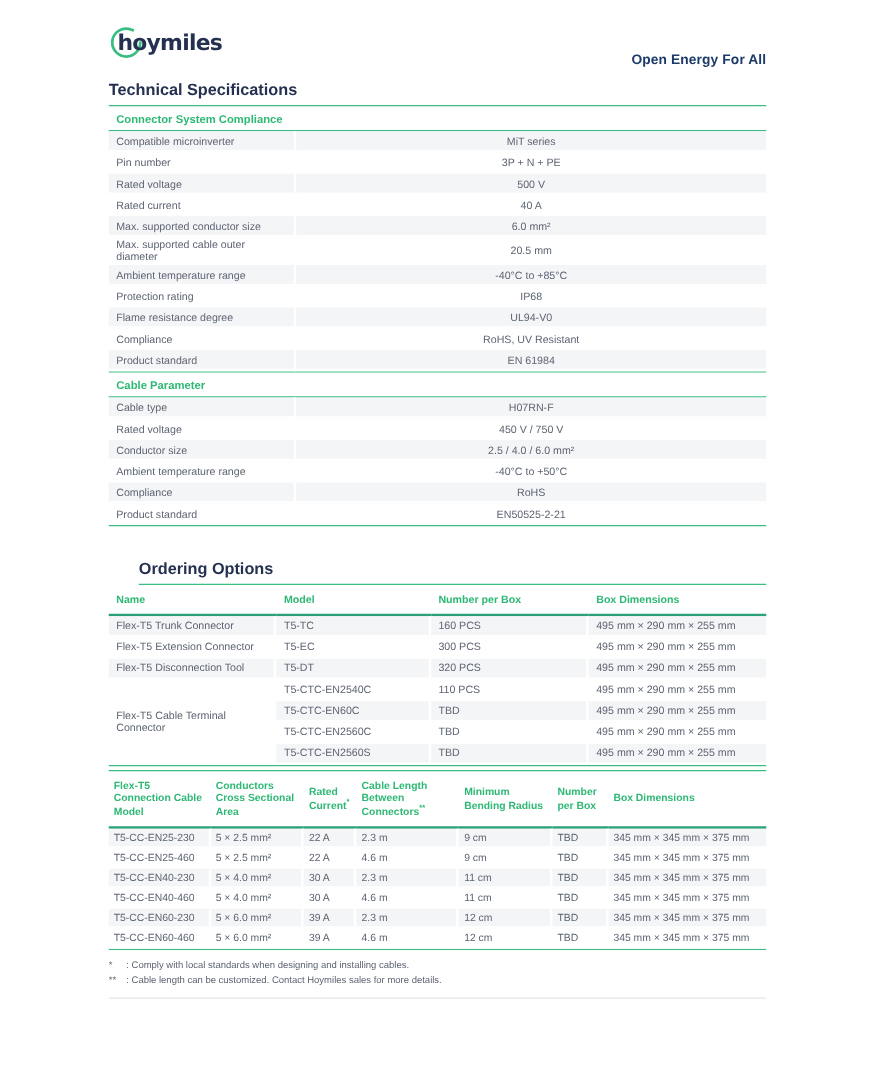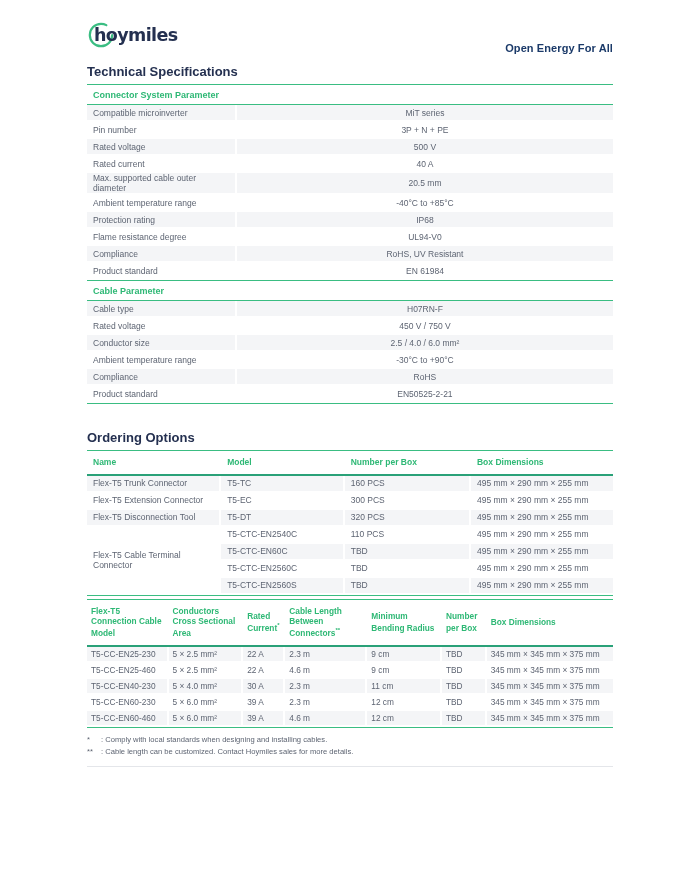--- a/index.html
+++ b/index.html
@@ -22,21 +22,21 @@
 
   
   .top{display:flex;justify-content:space-between;align-items:flex-end;height:32px;}
   .tagline{font-size:11px;font-weight:bold;color:var(--blue);letter-spacing:.1px;}
 
   
   .heading{
     margin-top:10px;font-size:13px;font-weight:bold;color:var(--navy);
     padding-bottom:5px;border-bottom:1px solid var(--green);
   }
-  .heading.ordering{margin-top:26px;}
+  .heading.ordering{margin-top:26px;margin-left:24px;}
 
   
   .section-title{
     font-size:9px;font-weight:bold;color:var(--green-text);
     padding:5px 6px 4px 6px;border-bottom:1px solid var(--green);
   }
 
   
   table{width:100%;border-collapse:separate;border-spacing:0;}
   table.spec{font-size:8.5px;color:var(--cell);border-bottom:1px solid var(--green);}
@@ -85,21 +85,21 @@
       <svg width="100" height="32" viewBox="0 0 100 32">
         <circle cx="14" cy="17" r="11.2" fill="none" stroke="#3abd82" stroke-width="2.2" stroke-dasharray="58 12.4" stroke-linecap="round"></circle>
         <text x="7" y="23" font-family="DejaVu Sans, sans-serif" font-weight="bold" font-size="17.5" fill="#243050" letter-spacing="-0.6">hoymiles</text>
       </svg>
     </div>
     <div class="tagline">Open Energy For All</div>
   </div>
 
   <div class="heading">Technical Specifications</div>
 
-  <div class="section-title">Connector System Parameter</div>
+  <div class="section-title">Connector System Compliance</div>
   <table class="spec">
     <colgroup>
         <col style="width:28.5%">
         <col>
       </colgroup>
     <tbody>
       <tr>
           <td class="l">Compatible microinverter</td>
           <td class="v">MiT series</td>
         </tr>
@@ -107,20 +107,24 @@
           <td class="l">Pin number</td>
           <td class="v">3P + N + PE</td>
         </tr>
       <tr>
           <td class="l">Rated voltage</td>
           <td class="v">500 V</td>
         </tr>
       <tr>
           <td class="l">Rated current</td>
           <td class="v">40 A</td>
+        </tr>
+      <tr>
+          <td class="l">Max. supported conductor size</td>
+          <td class="v">6.0 mm²</td>
         </tr>
       <tr>
           <td class="l">Max. supported cable outer diameter</td>
           <td class="v">20.5 mm</td>
         </tr>
       <tr>
           <td class="l">Ambient temperature range</td>
           <td class="v">-40°C to +85°C</td>
         </tr>
       <tr>
@@ -156,21 +160,21 @@
       <tr>
           <td class="l">Rated voltage</td>
           <td class="v">450 V / 750 V</td>
         </tr>
       <tr>
           <td class="l">Conductor size</td>
           <td class="v">2.5 / 4.0 / 6.0 mm²</td>
         </tr>
       <tr>
           <td class="l">Ambient temperature range</td>
-          <td class="v">-30°C to +90°C</td>
+          <td class="v">-40°C to +50°C</td>
         </tr>
       <tr>
           <td class="l">Compliance</td>
           <td class="v">RoHS</td>
         </tr>
       <tr>
           <td class="l">Product standard</td>
           <td class="v">EN50525-2-21</td>
         </tr>
     </tbody>
@@ -280,20 +284,29 @@
         <tr>
           <td>T5-CC-EN40-230</td>
           <td>5 × 4.0 mm²</td>
           <td>30 A</td>
           <td>2.3 m</td>
           <td>11 cm</td>
           <td>TBD</td>
           <td>345 mm × 345 mm × 375 mm</td>
         </tr>
         <tr>
+          <td>T5-CC-EN40-460</td>
+          <td>5 × 4.0 mm²</td>
+          <td>30 A</td>
+          <td>4.6 m</td>
+          <td>11 cm</td>
+          <td>TBD</td>
+          <td>345 mm × 345 mm × 375 mm</td>
+        </tr>
+        <tr>
           <td>T5-CC-EN60-230</td>
           <td>5 × 6.0 mm²</td>
           <td>39 A</td>
           <td>2.3 m</td>
           <td>12 cm</td>
           <td>TBD</td>
           <td>345 mm × 345 mm × 375 mm</td>
         </tr>
         <tr>
           <td>T5-CC-EN60-460</td>

